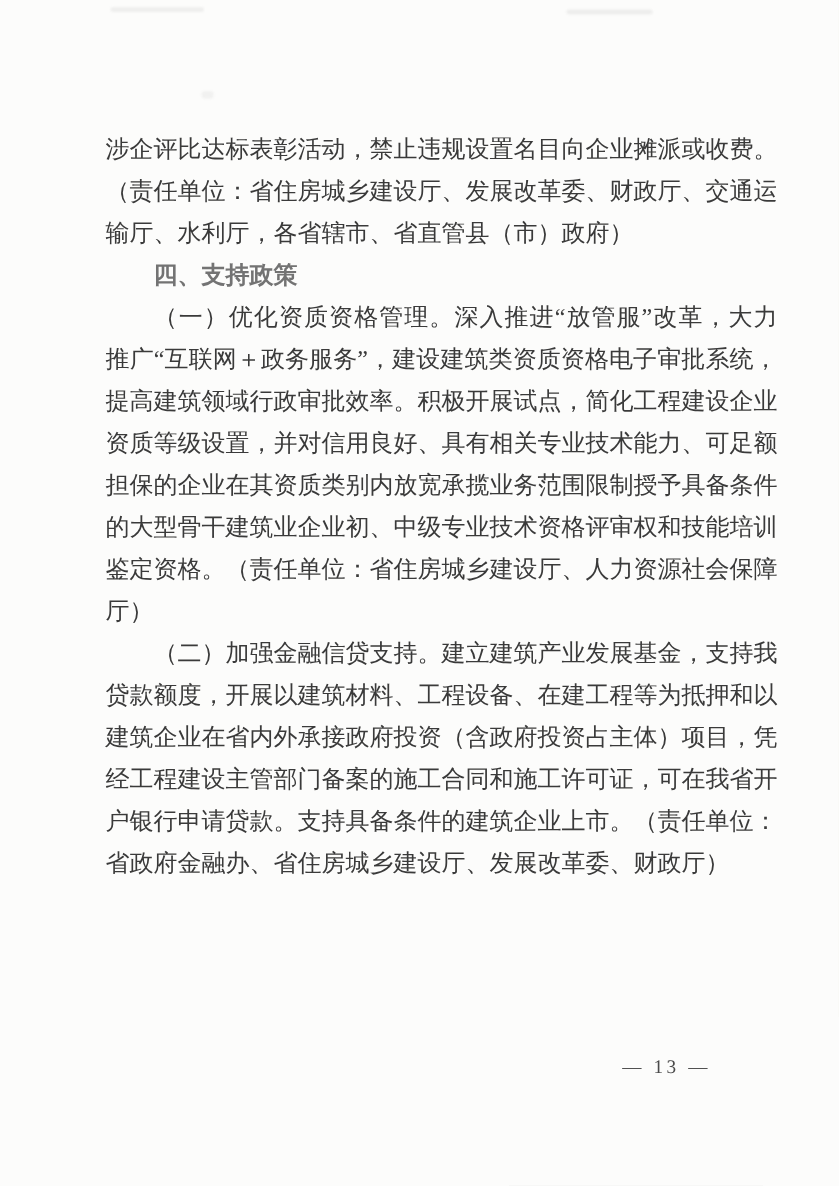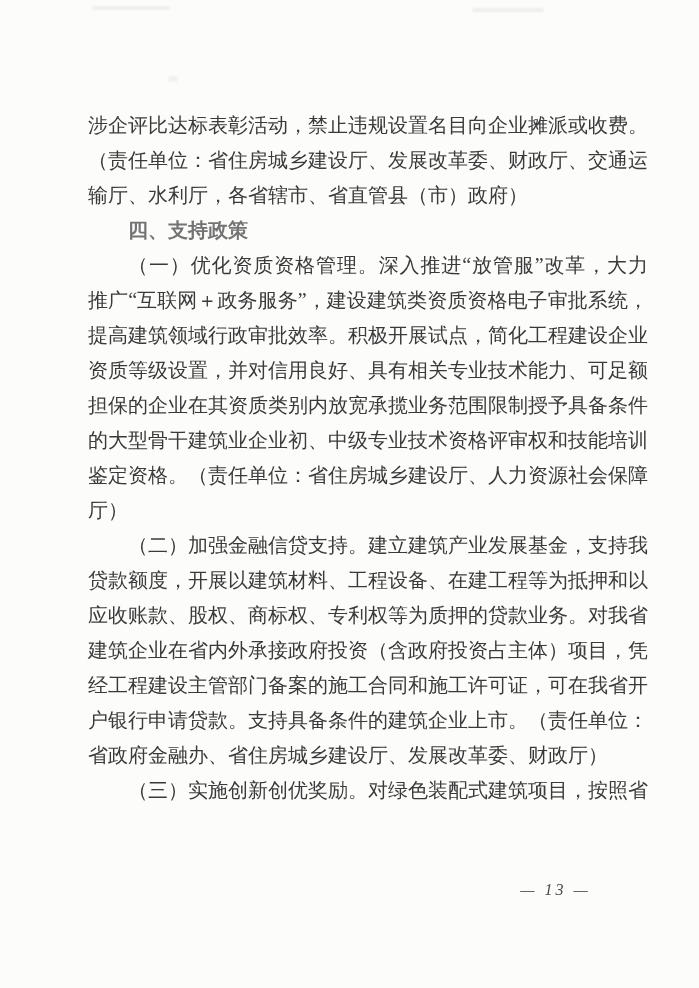--- a/index.html
+++ b/index.html
@@ -61,21 +61,20 @@
     top: 878px;
     left: 498px;
     width: 115px;
     height: 24px;
     line-height: 24px;
     text-align: center;
     font-size: 16px;
     letter-spacing: 3px;
     color: #4a4a4a;
     font-family: "Liberation Serif", "DejaVu Serif", serif;
-    font-style: italic;
   }
 </style>
 </head>
 <body>
 
 <div class="page">
   <div class="artifact a1"></div>
   <div class="artifact a2"></div>
   <div class="artifact a3"></div>
 
@@ -87,22 +86,20 @@
       <div class="line indent">（一）优化资质资格管理。深入推进“放管服”改革，大力</div>
       <div class="line full">推广“互联网＋政务服务”，建设建筑类资质资格电子审批系统，</div>
       <div class="line full">提高建筑领域行政审批效率。积极开展试点，简化工程建设企业</div>
       <div class="line full">资质等级设置，并对信用良好、具有相关专业技术能力、可足额</div>
       <div class="line full">担保的企业在其资质类别内放宽承揽业务范围限制授予具备条件</div>
       <div class="line full">的大型骨干建筑业企业初、中级专业技术资格评审权和技能培训</div>
       <div class="line full">鉴定资格。（责任单位：省住房城乡建设厅、人力资源社会保障</div>
       <div class="line end">厅）</div>
       <div class="line indent">（二）加强金融信贷支持。建立建筑产业发展基金，支持我</div>
       <div class="line full">贷款额度，开展以建筑材料、工程设备、在建工程等为抵押和以</div>
-      <div class="line full">应收账款、股权、商标权、专利权等为质押的贷款业务。对我省</div>
       <div class="line full">建筑企业在省内外承接政府投资（含政府投资占主体）项目，凭</div>
       <div class="line full">经工程建设主管部门备案的施工合同和施工许可证，可在我省开</div>
       <div class="line full">户银行申请贷款。支持具备条件的建筑企业上市。（责任单位：</div>
       <div class="line end">省政府金融办、省住房城乡建设厅、发展改革委、财政厅）</div>
-      <div class="line indent">（三）实施创新创优奖励。对绿色装配式建筑项目，按照省</div>
     </div>
 
   <div class="footer">— 13 —</div>
 </div>
 
 </body></html>

